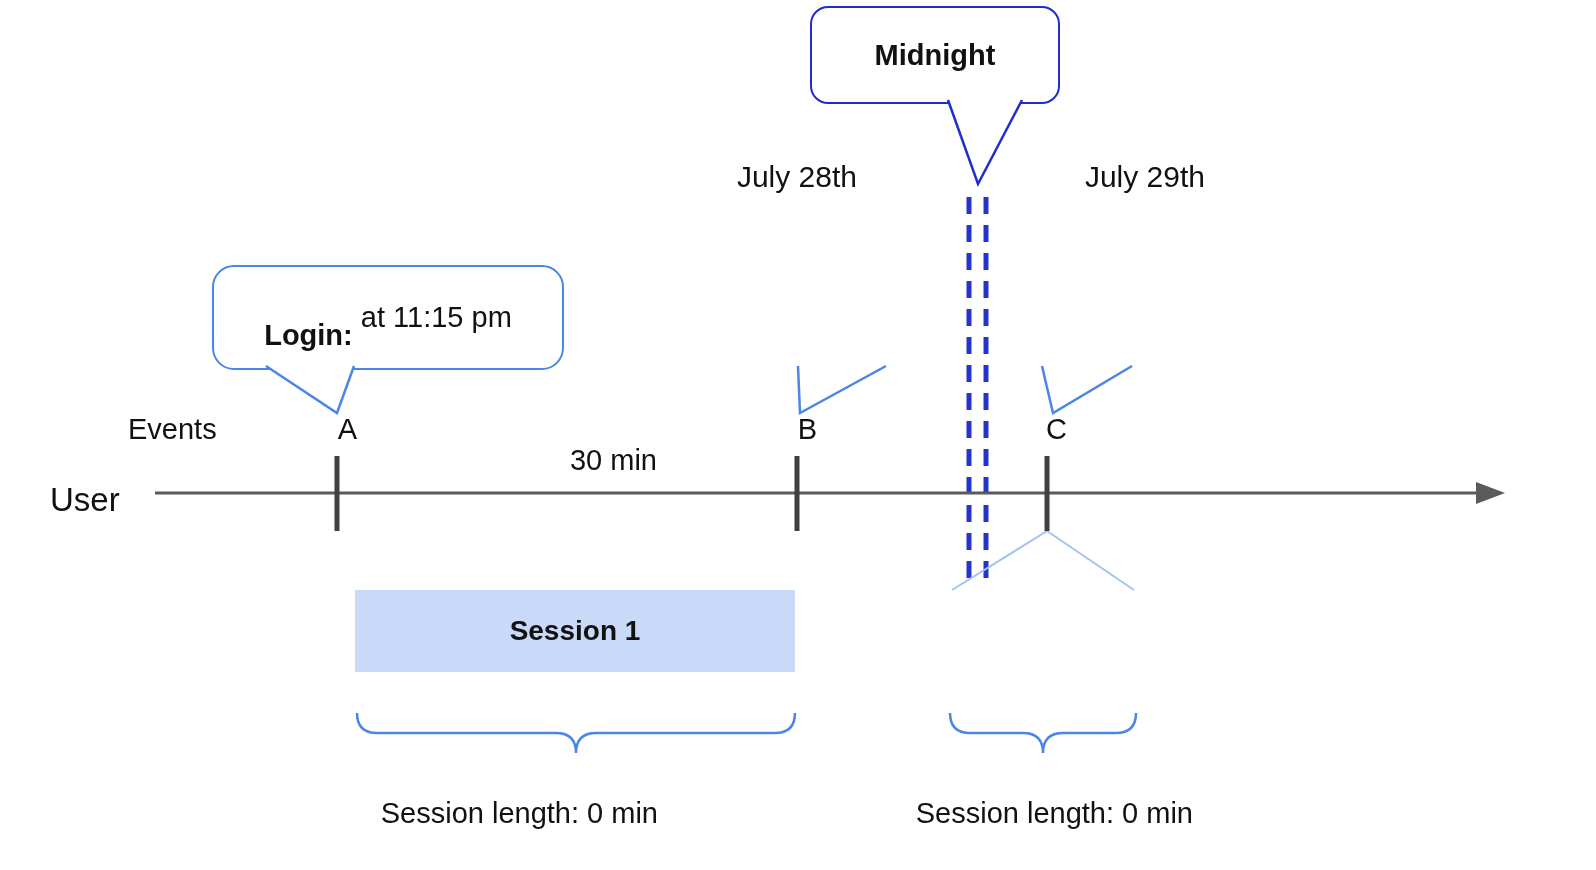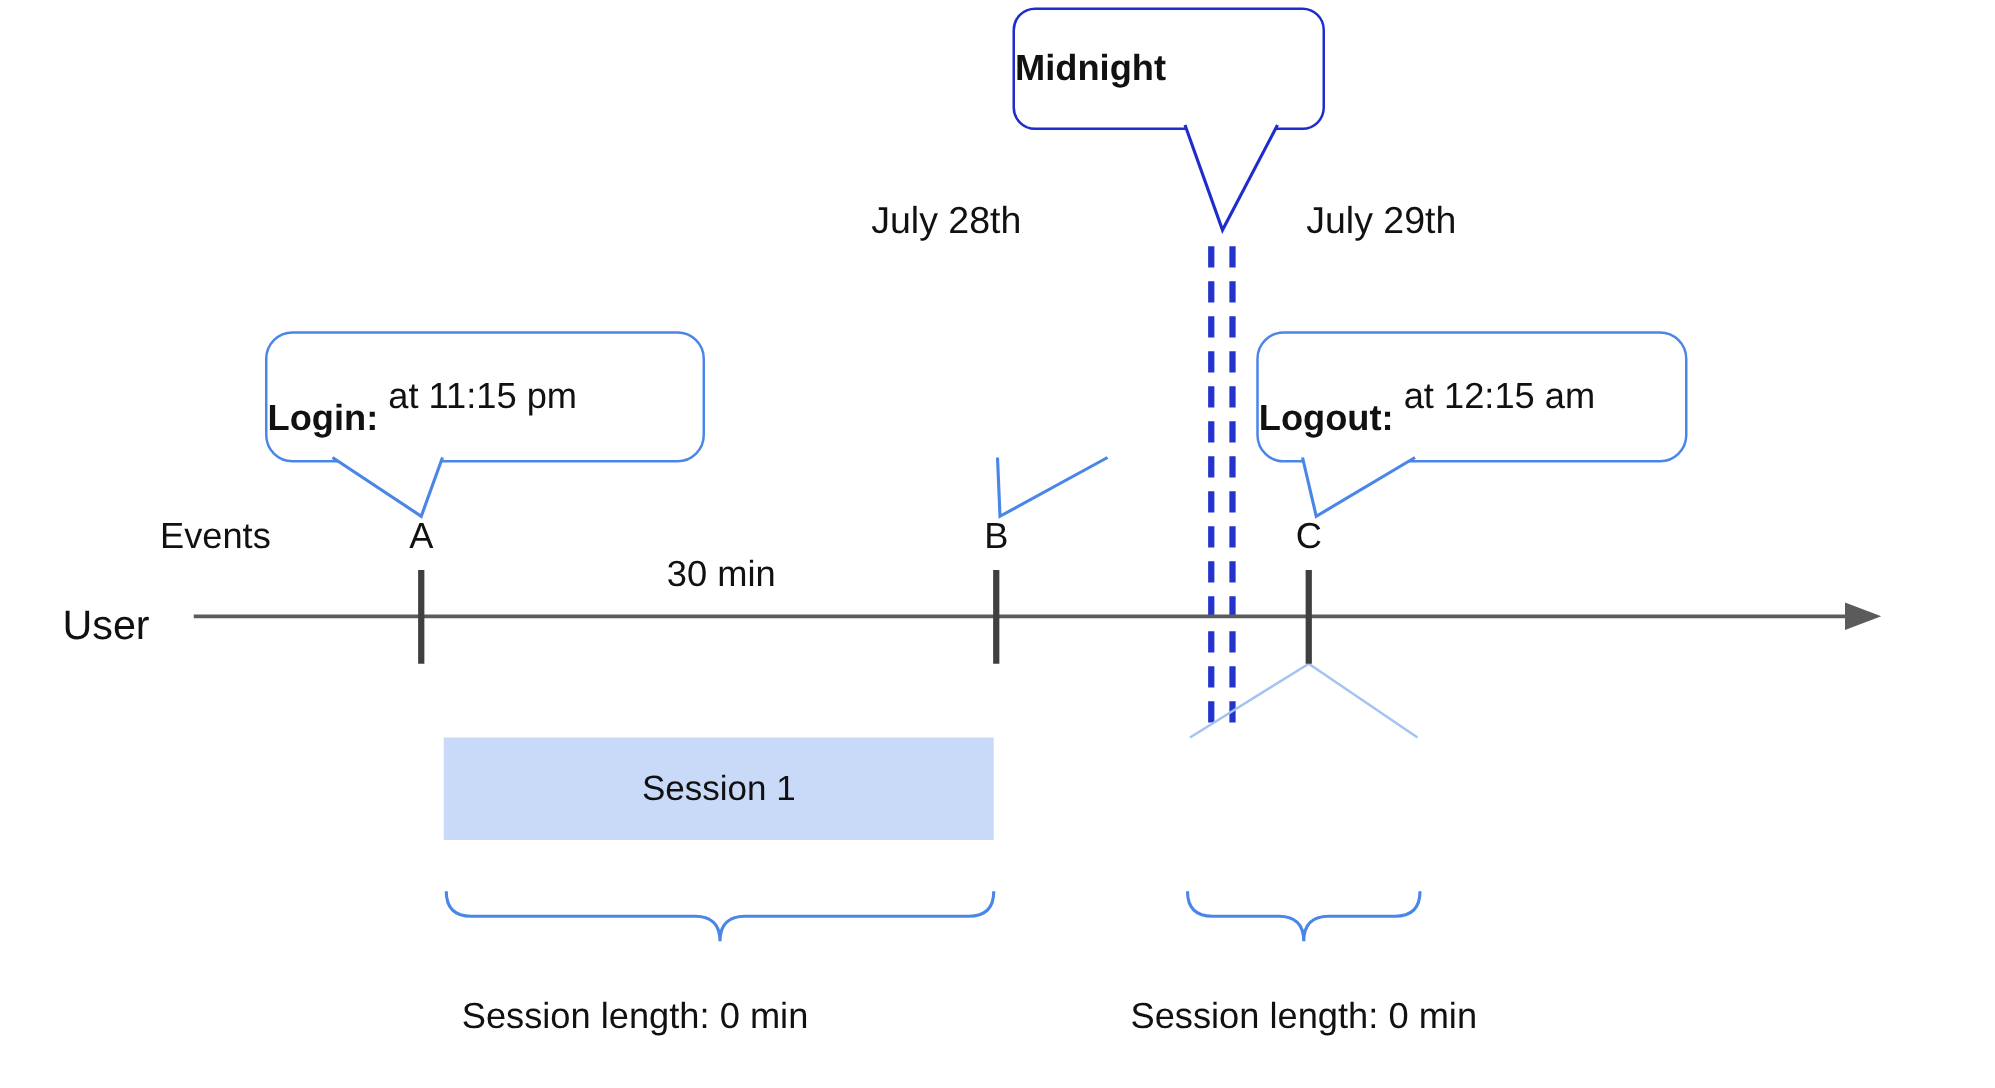--- a/index.html
+++ b/index.html
@@ -22,63 +22,62 @@
     pointer-events: none;
   }
   .callout {
     position: absolute;
     z-index: 1;
     background: #ffffff;
     border: 2.5px solid #4a86e8;
     border-radius: 22px;
     display: flex;
     align-items: center;
+    justify-content: center;
     font-size: 29px;
     white-space: pre;
   }
   .callout.midnight {
     border-color: #1f2dcd;
     border-radius: 18px;
     font-weight: bold;
   }
   .callout b { font-weight: bold; margin-top: 36px; }
   .txt {
     position: absolute;
     z-index: 10;
     font-size: 29px;
     white-space: pre;
   }
-  .center { text-align: center; }
+  .center { text-align: right; }
   .session-box {
     position: absolute;
     z-index: 1;
     background: #c9daf8;
     display: flex;
     align-items: center;
     justify-content: center;
     font-size: 28px;
+    font-weight: bold;
   }
 </style>
 </head>
 <body>
 
 <div class="canvas">
 
   <div class="callout midnight" style="left:810px; top:6px; width:250px; height:98px;">
     <span>Midnight</span>
   </div>
 
   <div class="callout" style="left:212px; top:265px; width:352px; height:105px;">
     <b>Login:</b><span> at 11:15 pm</span>
   </div>
 
 
-  <div class="callout" style="left:1005px; top:265px; width:345px; height:105px;">
-    <b>Logout:</b><span> at 12:15 am</span>
-  </div>
 
   <div class="session-box" style="left:355px; top:590px; width:440px; height:82px;">
     <span>Session 1</span>
   </div>
 
   <svg class="layer-svg" width="1596" height="870" viewBox="0 0 1596 870">
 
     <g>
       <path d="M948,100 L978,184 L1022,100 Z" fill="#ffffff" stroke="none"></path>
       <path d="M948,100 L978,184 L1022,100" fill="none" stroke="#1f2dcd" stroke-width="2.5"></path>

